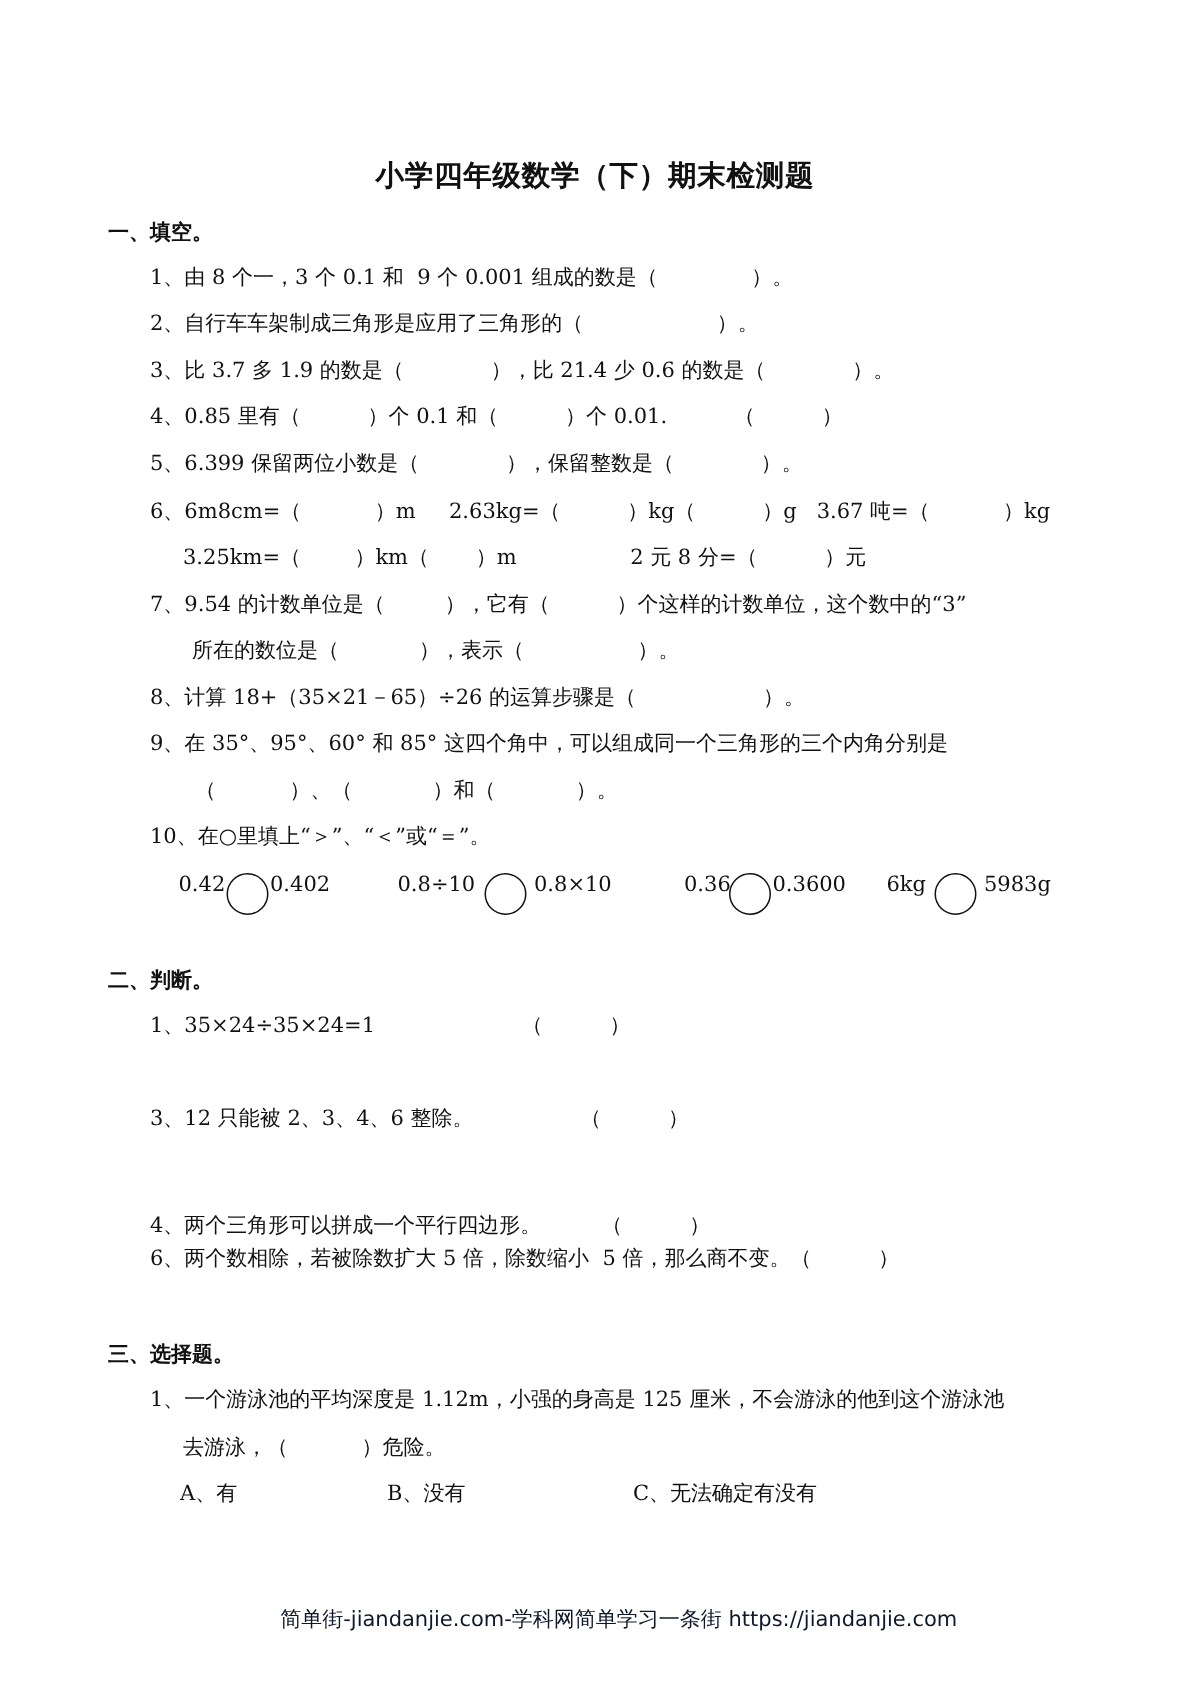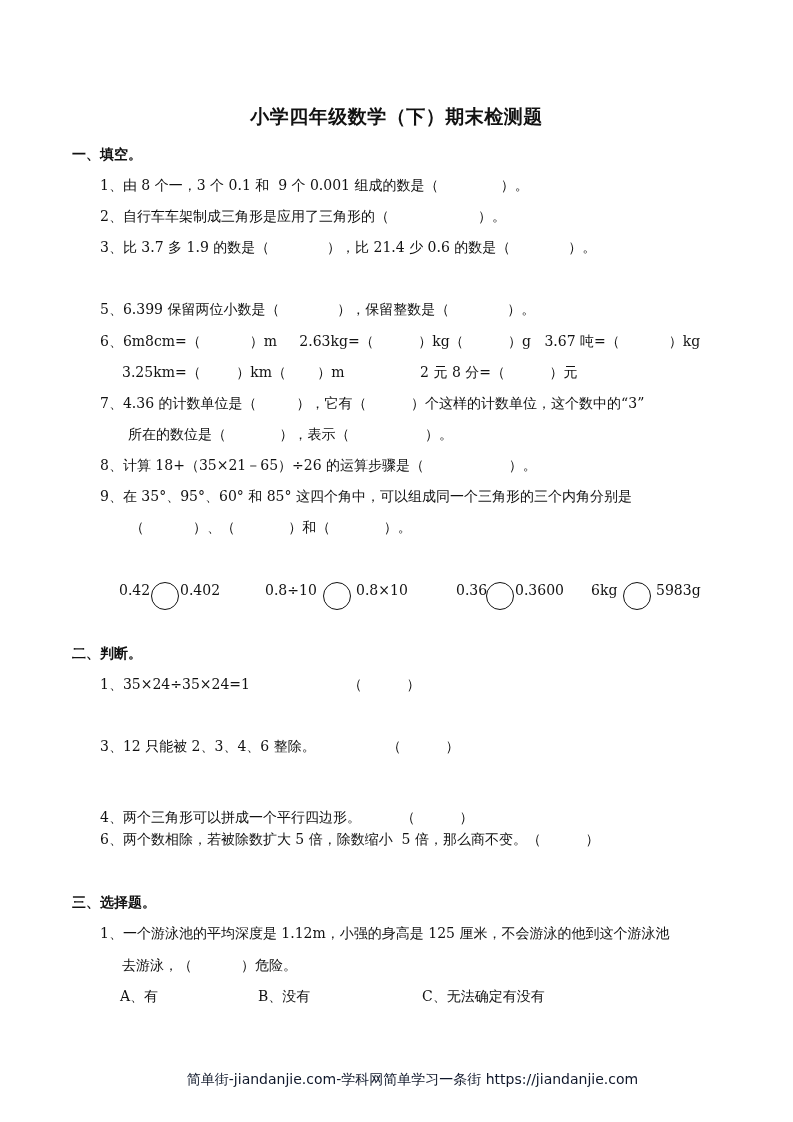--- a/index.html
+++ b/index.html
@@ -38,28 +38,30 @@
 <body>
 
 <div class="page">
 
   <div class="title">小学四年级数学（下）期末检测题</div>
 
   <div class="section" style="top:146px">一、填空。</div>
   <div class="line" style="left:100px;top:176px">1、由 8 个一，3 个 0.1 和  9 个 0.001 组成的数是（              ）。</div>
   <div class="line" style="left:100px;top:207px">2、自行车车架制成三角形是应用了三角形的（                    ）。</div>
   <div class="line" style="left:100px;top:238px">3、比 3.7 多 1.9 的数是（             ），比 21.4 少 0.6 的数是（             ）。</div>
+  <div class="line" style="left:100px;top:269px">4、0.85 里有（          ）个 0.1 和（          ）个 0.01.          （          ）</div>
   <div class="line" style="left:100px;top:300px">5、6.399 保留两位小数是（             ），保留整数是（             ）。</div>
   <div class="line" style="left:100px;top:332px">6、6m8cm=（           ）m     2.63kg=（          ）kg（          ）g   3.67 吨=（           ）kg</div>
   <div class="line" style="left:122px;top:363px">3.25km=（        ）km（       ）m                 2 元 8 分=（          ）元</div>
-  <div class="line" style="left:100px;top:394px">7、4.36 的计数单位是（         ），它有（          ）个这样的计数单位，这个数中的“3”</div>
+  <div class="line" style="left:100px;top:394px">7、9.54 的计数单位是（         ），它有（          ）个这样的计数单位，这个数中的“3”</div>
   <div class="line" style="left:128px;top:425px">所在的数位是（            ），表示（                 ）。</div>
   <div class="line" style="left:100px;top:456px">8、计算 18+（35×21－65）÷26 的运算步骤是（                   ）。</div>
   <div class="line" style="left:100px;top:487px">9、在 35°、95°、60° 和 85° 这四个角中，可以组成同一个三角形的三个内角分别是</div>
   <div class="line" style="left:130px;top:518px">（           ）、（            ）和（            ）。</div>
+  <div class="line" style="left:100px;top:549px">10、在○里填上“＞”、“＜”或“＝”。</div>
 
   <div class="line" style="left:119px;top:581px">0.42</div>
   <div class="circle" style="left:151px;top:582px"></div>
   <div class="line" style="left:180px;top:581px">0.402</div>
 
   <div class="line" style="left:265px;top:581px">0.8÷10</div>
   <div class="circle" style="left:323px;top:582px"></div>
   <div class="line" style="left:356px;top:581px">0.8×10</div>
 
   <div class="line" style="left:456px;top:581px">0.36</div>

